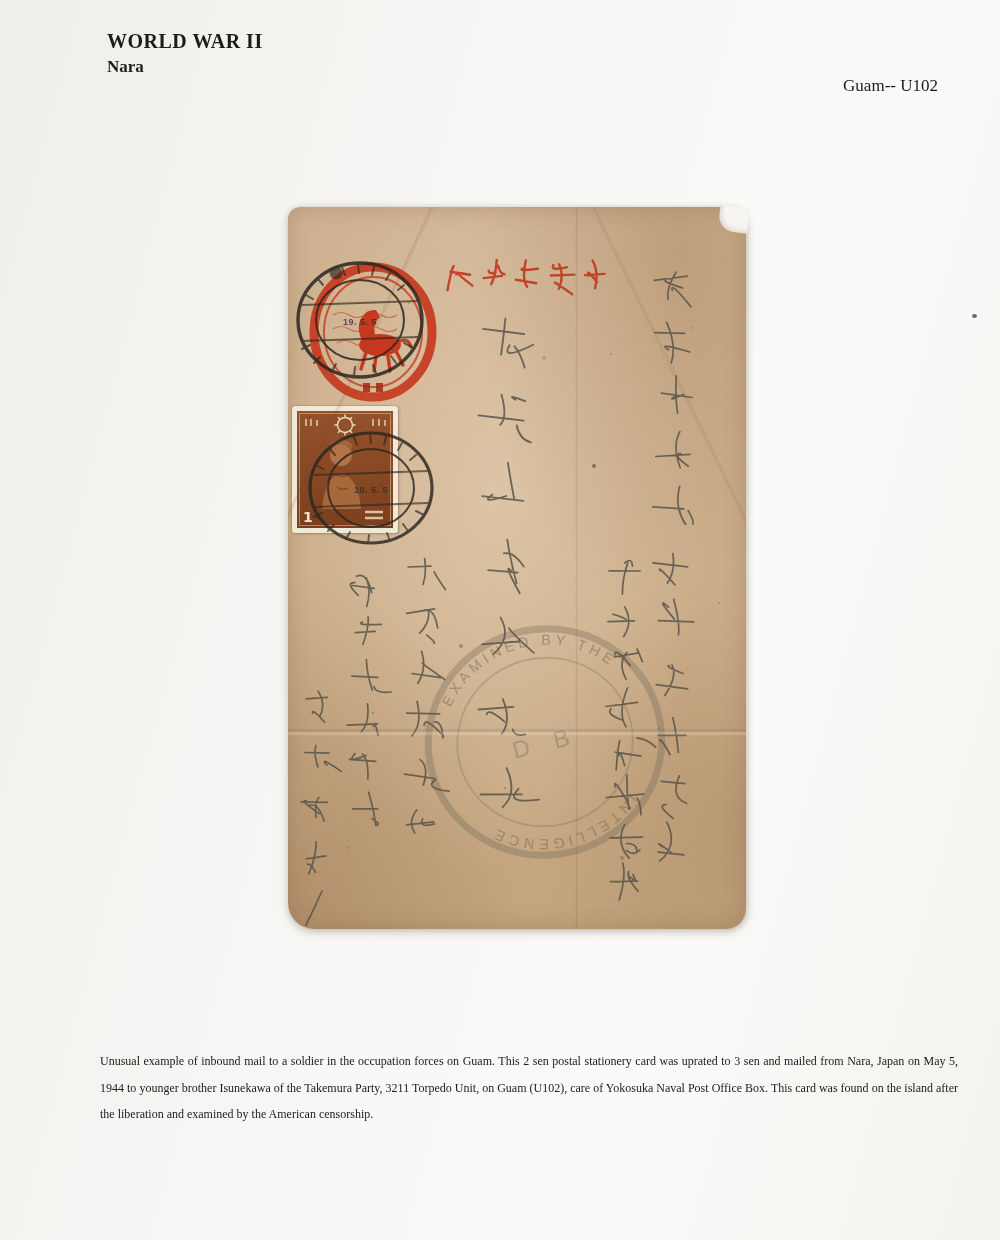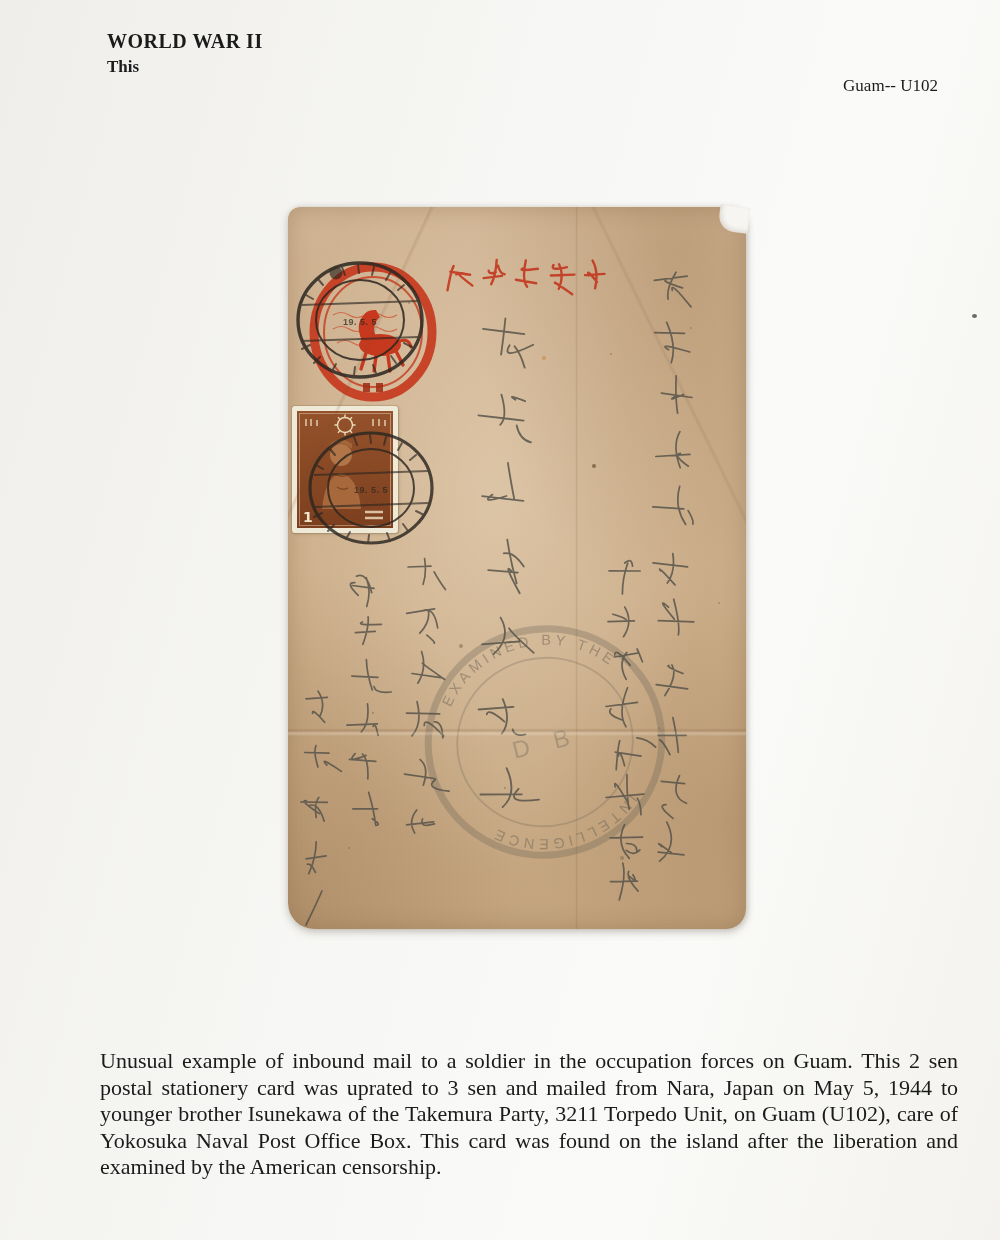--- a/index.html
+++ b/index.html
@@ -8,21 +8,21 @@
     background:linear-gradient(105deg,#efeeea 0%,#f7f7f5 45%,#fafaf8 70%,#f3f2ee 100%);
     font-family:"Liberation Serif","DejaVu Serif",serif;
     color:#1b1b1b;
   }
   .title-block{position:absolute; left:107px; top:30px;}
   .title-block h1{margin:0; font-size:20px; font-weight:bold; letter-spacing:.5px;}
   .title-block h2{margin:4px 0 0 0; font-size:17px; font-weight:bold;}
   .catalog-label{position:absolute; top:76px; right:62px; font-size:17px;}
   .caption{
     position:absolute; left:100px; top:1048px; width:858px;
-    font-size:22px; line-height:26.5px; text-align:justify; text-align-last:left;
+    font-size:12px; line-height:26.5px; text-align:justify; text-align-last:left;
   }
   
   .card{
     position:absolute; left:288px; top:207px; width:458px; height:722px;
     background:
       radial-gradient(ellipse at 86% 6%, rgba(125,85,45,.20), transparent 38%),
       radial-gradient(ellipse at 4% 97%, rgba(120,82,45,.24), transparent 34%),
       radial-gradient(ellipse at 96% 85%, rgba(120,82,45,.16), transparent 30%),
       radial-gradient(ellipse at 45% 40%, rgba(255,246,226,.30), transparent 62%),
       linear-gradient(176deg,#cfb392 0%,#ccae8a 55%,#c2a37d 100%);
@@ -69,21 +69,21 @@
   .stamp-denom{font-family:"DejaVu Sans",sans-serif; font-weight:bold; font-size:14px; fill:#f2e7cc;}
   .page-speck{position:absolute; left:972px; top:314px; width:5px; height:4px; background:#6a6a68; border-radius:50%;}
 </style>
 </head>
 <body>
 
 <div class="page">
 
   <div class="title-block">
     <h1>WORLD WAR II</h1>
-    <h2>This</h2>
+    <h2>Nara</h2>
   </div>
 
   <div class="catalog-label">Guam-- U102</div>
 
   <div class="card" title="郵便はがき (postcard), printed right to left in red">
 
     <div class="specks"></div>
 
     <svg id="indicium-svg" class="svg-abs" width="146" height="150" viewBox="0 0 146 150">
       <ellipse cx="73" cy="77" rx="59" ry="65" fill="none" stroke="#c6391e" stroke-width="9" opacity=".92"></ellipse>

